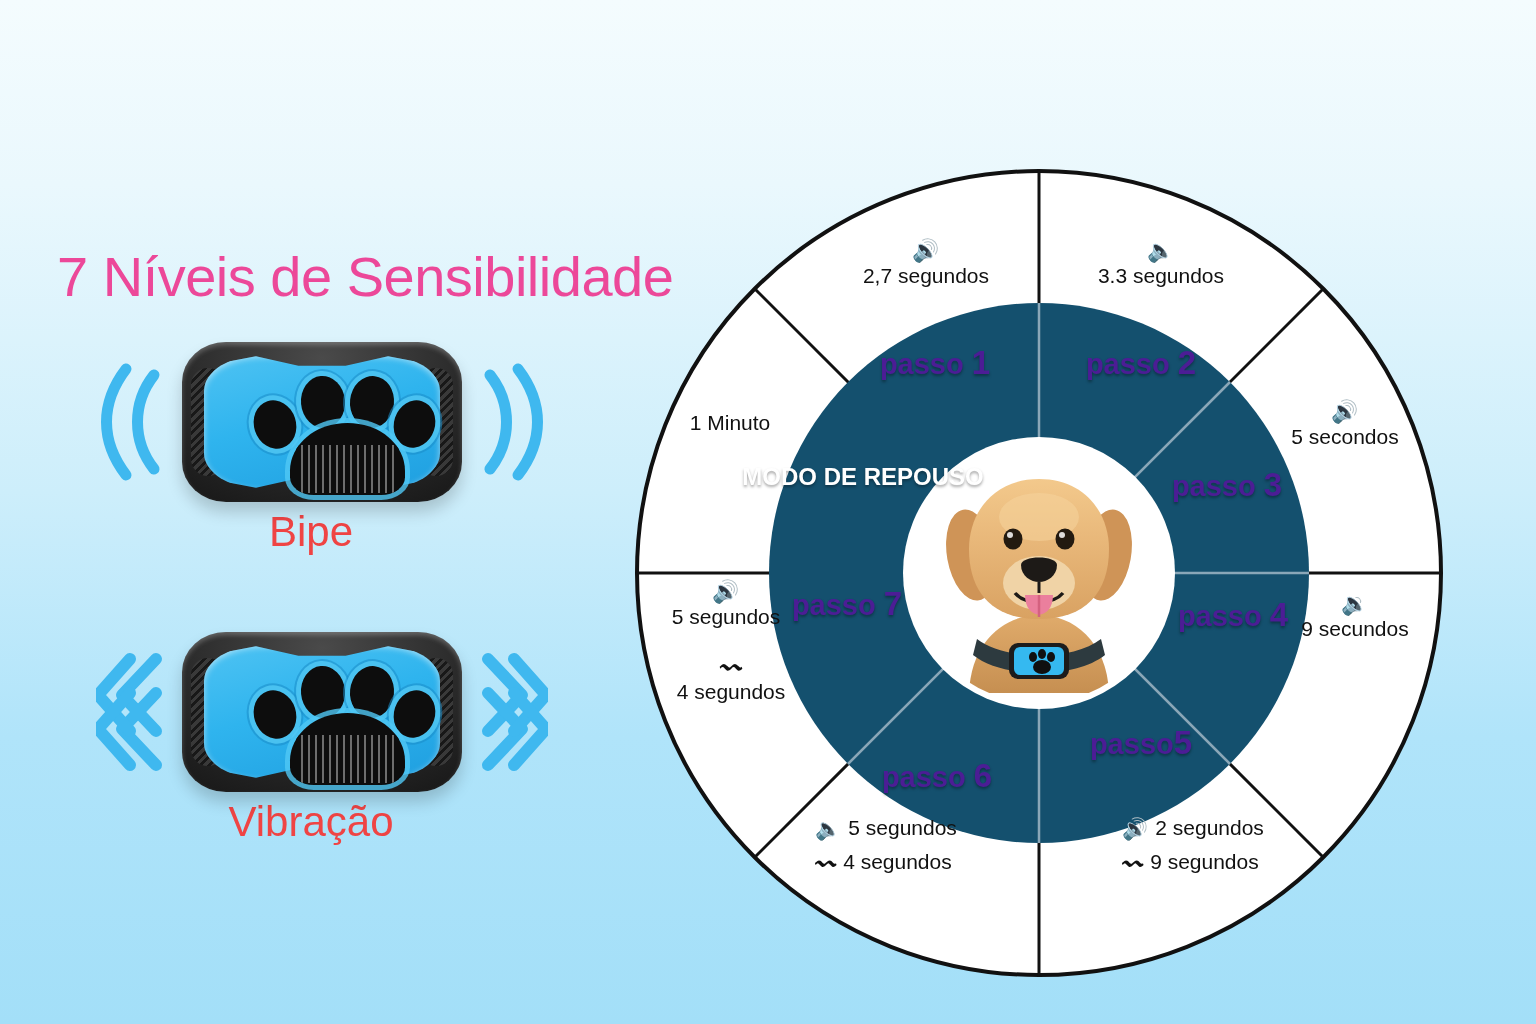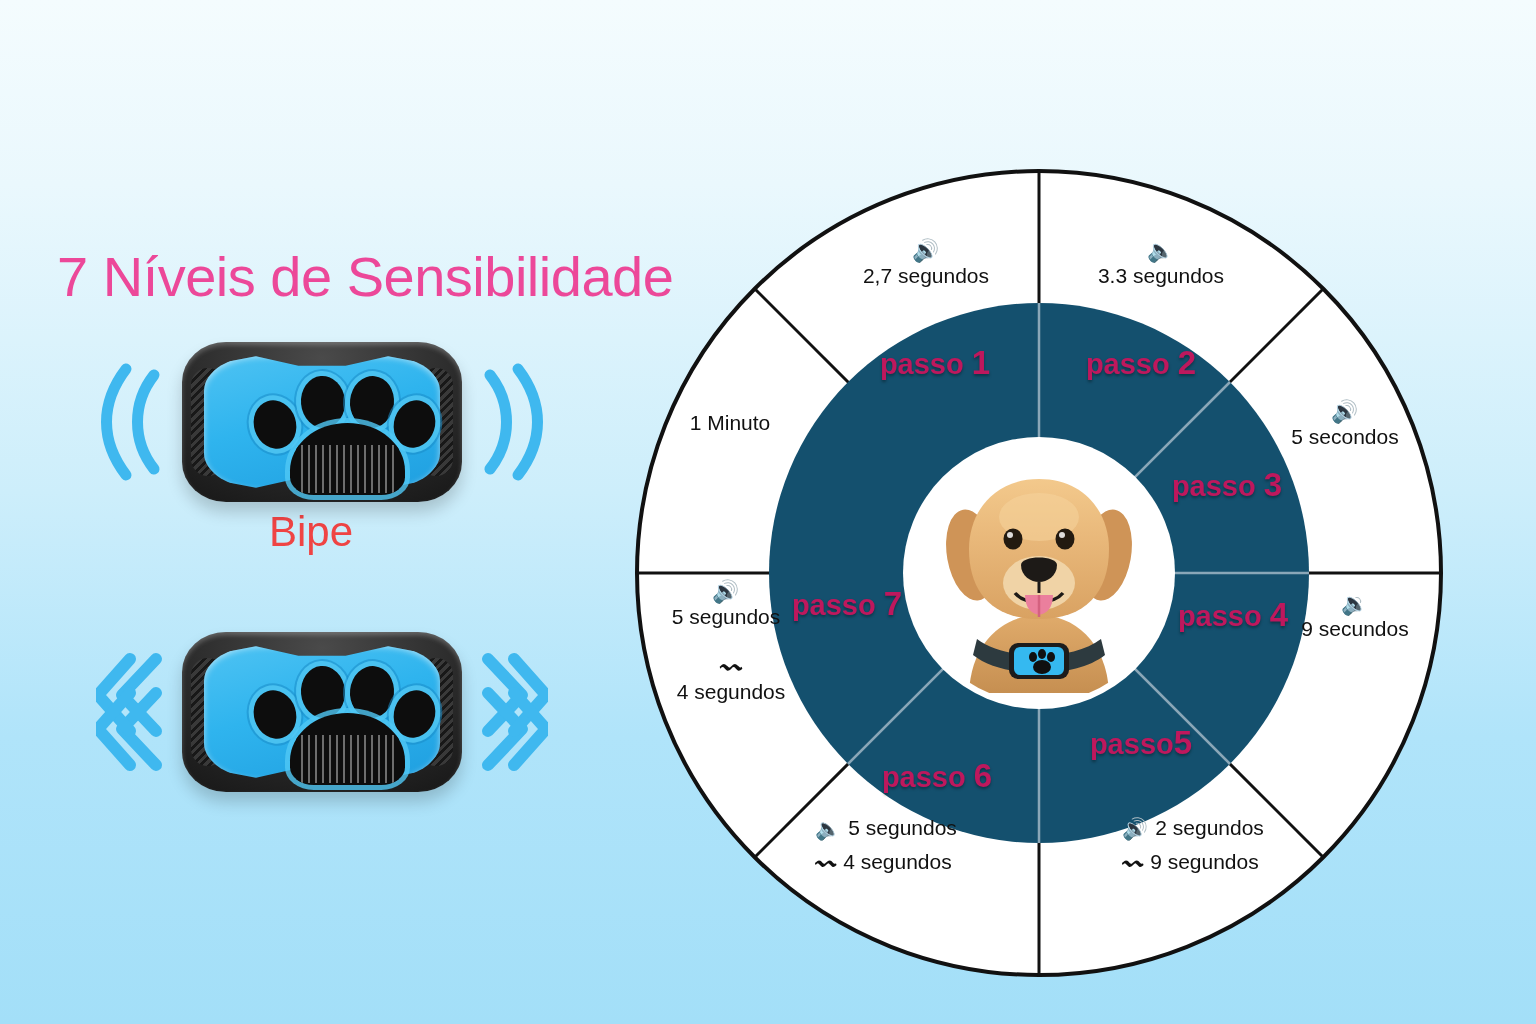--- a/index.html
+++ b/index.html
@@ -84,21 +84,21 @@
     position:absolute;text-align:center;color:#111;font-size:21px;line-height:1.18;
     transform:translate(-50%,-50%);white-space:nowrap;
   }
   .ring-label .ic{display:block;font-size:22px;line-height:1;margin-bottom:2px;}
   .ring-label .row{display:flex;align-items:center;gap:7px;justify-content:flex-start;}
   .ring-label .row + .row{margin-top:9px;}
   .ring-label .row .ic{display:inline-block;margin:0;font-size:21px;}
 
   .step-label{
     position:absolute;transform:translate(-50%,-50%);
-    color:#be185d;font-size:29px;font-weight:bold;white-space:nowrap;
+    color:#4c1d95;font-size:29px;font-weight:bold;white-space:nowrap;
     text-shadow:0 2px 3px rgba(0,0,0,.35);
   }
   .step-label .num{font-size:33px;}
   .rest-label{
     position:absolute;transform:translate(-50%,-50%);
     color:#fff;font-size:24px;font-weight:bold;line-height:1.2;text-align:center;
     text-shadow:0 2px 3px rgba(0,0,0,.35);
   }
 
   .dog{
@@ -173,20 +173,21 @@
       </div>
       <div class="waves">
         <svg width="78" height="150" viewBox="0 0 78 150">
           <path d="M18 22 L52 58 L18 94" stroke="#3fb8ef" stroke-width="12" fill="none" stroke-linecap="round" stroke-linejoin="round"></path>
           <path d="M18 56 L52 92 L18 128" stroke="#3fb8ef" stroke-width="12" fill="none" stroke-linecap="round" stroke-linejoin="round"></path>
           <path d="M44 22 L76 58 L44 94" stroke="#3fb8ef" stroke-width="12" fill="none" stroke-linecap="round" stroke-linejoin="round"></path>
           <path d="M44 56 L76 92 L44 128" stroke="#3fb8ef" stroke-width="12" fill="none" stroke-linecap="round" stroke-linejoin="round"></path>
         </svg>
       </div>
     </div>
+    <div class="device-label">Vibração</div>
   </div>
 
   <div class="wheel">
     <svg width="812" height="812" viewBox="0 0 812 812">
 
       <circle cx="406" cy="406" r="402" fill="#ffffff" stroke="#111111" stroke-width="4"></circle>
 
       <g stroke="#111111" stroke-width="3">
         <line x1="406" y1="4" x2="406" y2="808"></line>
         <line x1="4" y1="406" x2="808" y2="406"></line>
@@ -280,20 +281,21 @@
       <span>passo</span><span class="num">5</span>
     </div>
     <div class="step-label" style="left:304px;top:609px;">
       <span>passo</span>
       <span class="num">6</span>
     </div>
     <div class="step-label" style="left:214px;top:437px;">
       <span>passo</span>
       <span class="num">7</span>
     </div>
+    <div class="rest-label" style="left:230px;top:310px;">MODO DE REPOUSO</div>
 
     <div class="ring-label" style="left:293px;top:97px;">
       <span class="ic">🔊</span>
       <span>2,7 segundos</span>
     </div>
 
     <div class="ring-label" style="left:528px;top:97px;">
       <span class="ic">🔈</span>
       <span>3.3 segundos</span>
     </div>

